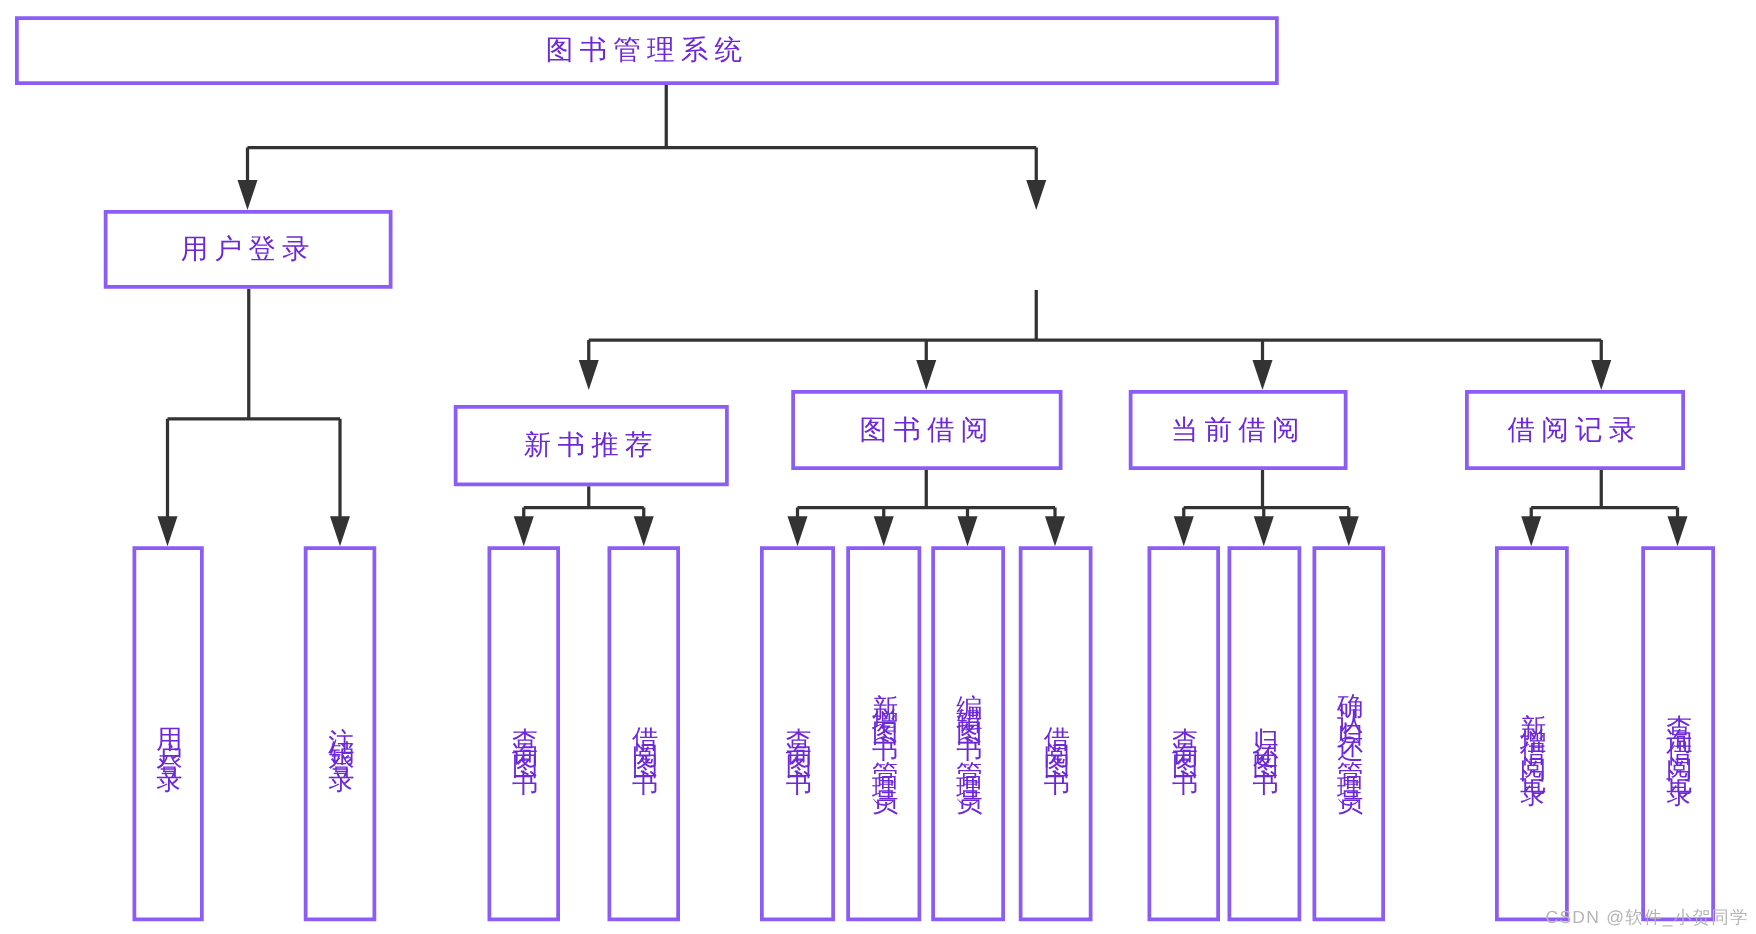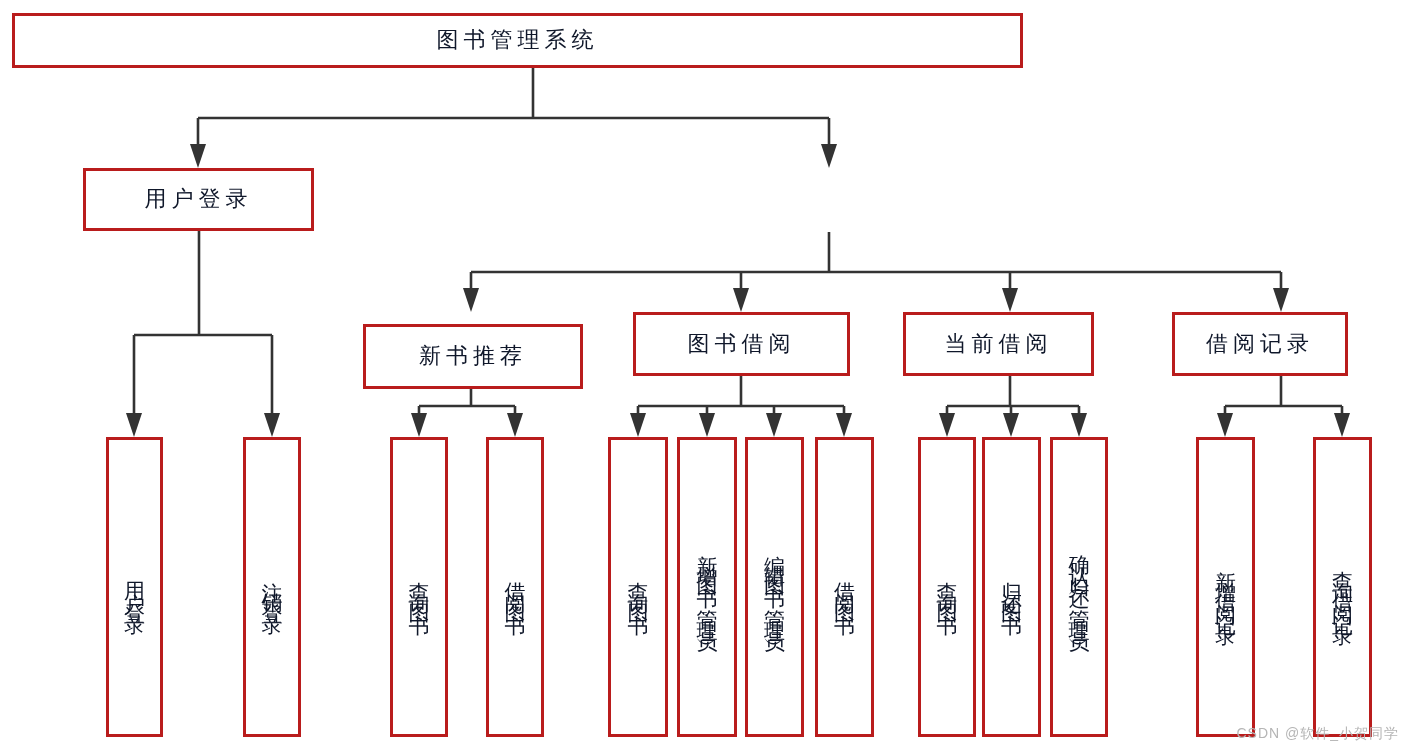--- a/index.html
+++ b/index.html
@@ -3,22 +3,22 @@
 <meta charset="utf-8">
 <style>
   html,body{margin:0;padding:0;background:#fff;}
   #canvas{
     position:relative;width:1405px;height:747px;background:#ffffff;overflow:hidden;
     font-family:"Liberation Sans","DejaVu Sans",sans-serif;
   }
   #wires{position:absolute;left:0;top:0;pointer-events:none;}
   .node{
     position:absolute;box-sizing:border-box;background:#ffffff;
-    border:3px solid #b91c1c;display:flex;align-items:center;justify-content:center;
-    color:#0f172a;z-index:2;
+    border:3px solid #8b5cf6;display:flex;align-items:center;justify-content:center;
+    color:#6d28d9;z-index:2;
   }
   .node.h .lbl{font-size:22px;letter-spacing:5px;white-space:nowrap;line-height:1.2;}
   .node.v .lbl{
     writing-mode:vertical-rl;text-orientation:mixed;
     font-size:21px;letter-spacing:11px;line-height:1.05;white-space:nowrap;
   }
   .watermark{
     position:absolute;right:6px;bottom:4px;z-index:6;
     color:#b5b5b5;font-size:14px;letter-spacing:1px;white-space:nowrap;
   }
@@ -80,21 +80,21 @@
   <div class="node h" style="left:83px;top:168px;width:231px;height:63px">
     <span class="lbl">用户登录</span>
   </div>
 
   <div class="node h" style="left:363px;top:324px;width:220px;height:65px">
     <span class="lbl">新书推荐</span>
   </div>
   <div class="node h" style="left:633px;top:312px;width:217px;height:64px">
     <span class="lbl">图书借阅</span>
   </div>
-  <div class="node h" style="left:903px;top:312px;width:191px;height:64px">
+  <div class="node h" style="left:903px;top:312px;width:175px;height:64px">
     <span class="lbl">当前借阅</span>
   </div>
   <div class="node h" style="left:1172px;top:312px;width:176px;height:64px">
     <span class="lbl">借阅记录</span>
   </div>
 
   <div class="node v" style="left:106px;top:437px;width:57px;height:300px">
     <span class="lbl">用户登录</span>
   </div>
   <div class="node v" style="left:243px;top:437px;width:58px;height:300px">

